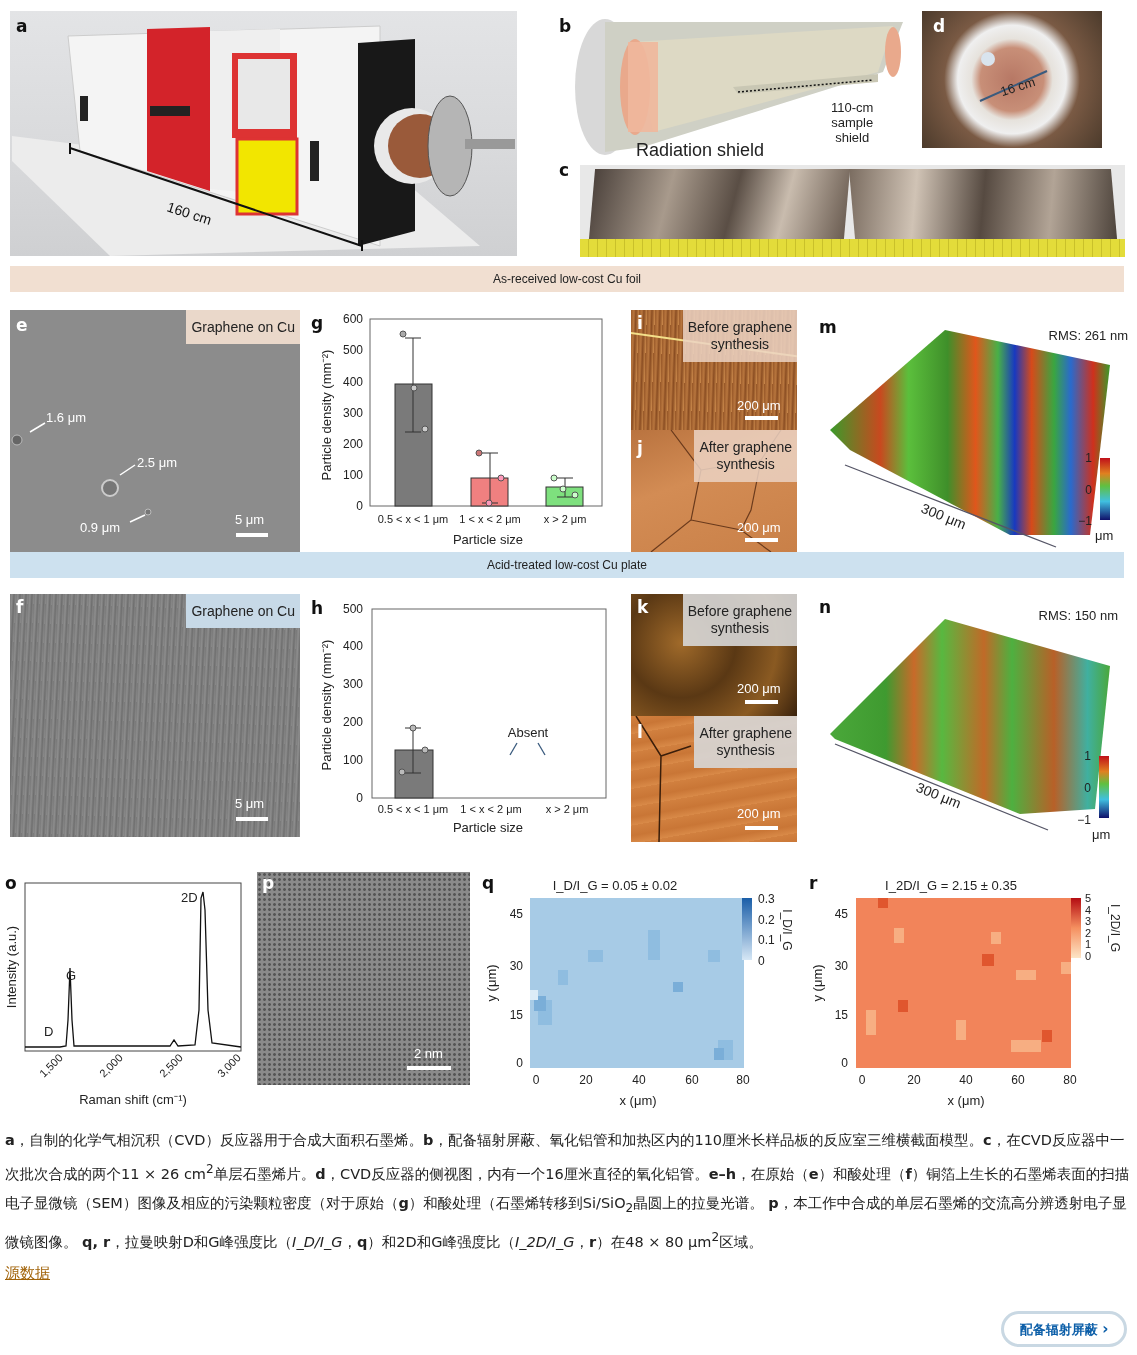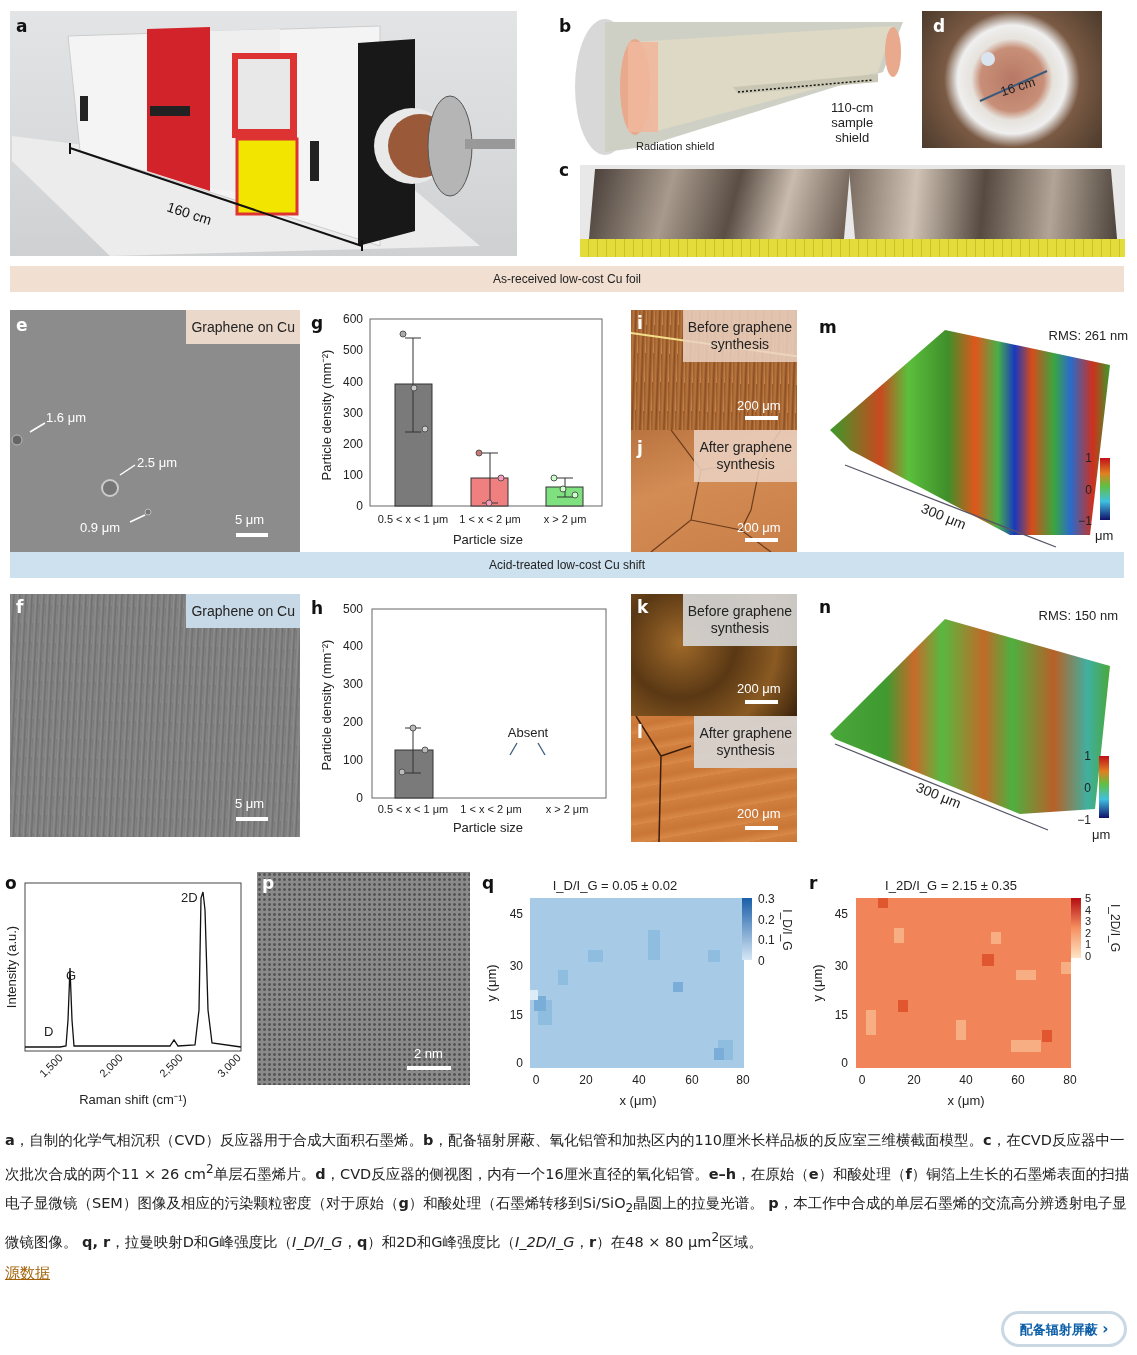--- a/index.html
+++ b/index.html
@@ -60,21 +60,21 @@
   </svg>
   <div class="abs small" style="left:174px;top:96px;font-size:13px;line-height:15px;text-align:right;margin-top:48px;">
     <div>Alumina</div>
     <div style="padding-left:0;">tube</div>
   </div>
   <div class="abs small" style="left:258px;top:88px;font-size:13px;line-height:15px;text-align:center;">
     <div>110-cm</div>
     <div>sample</div>
     <div>shield</div>
   </div>
-  <div class="abs" style="left:63px;top:128px;font-size:11px;">Radiation shield</div>
+  <div class="abs" style="left:63px;top:128px;font-size:18px;">Radiation shield</div>
 </div>
 <div class="plabel" style="left:559px;top:16px;">b</div>
 
 <div class="photo" style="left:922px;top:11px;width:180px;height:137px;background:radial-gradient(circle at 50% 50%,#b77865 0%,#c88f78 28%,#e6e2dc 36%,#efefef 48%,#7a5a44 60%,#4b3a2b 100%);">
   <svg width="180" height="137" style="position:absolute;left:0;top:0;">
     <line x1="58" y1="90" x2="125" y2="60" stroke="#3a5b7e" stroke-width="2"></line>
     <circle cx="66" cy="48" r="7" fill="#d9e4ee"></circle>
   </svg>
   <div class="abs" style="left:78px;top:68px;font-size:13px;transform:rotate(-18deg);color:#222;">16 cm</div>
 </div>
@@ -203,21 +203,21 @@
     <rect x="280" y="148" width="10" height="62" fill="url(#cbar)"></rect>
     <text x="272" y="152" text-anchor="end" class="axis-text">1</text>
     <text x="272" y="184" text-anchor="end" class="axis-text">0</text>
     <text x="272" y="215" text-anchor="end" class="axis-text">−1</text>
     <text x="275" y="230" class="axis-text" style="font-size:13px">μm</text>
   </svg>
   <div class="abs" style="right:2px;top:18px;font-size:13px;">RMS: 261 nm</div>
 </div>
 <div class="plabel" style="left:819px;top:317px;">m</div>
 
-<div class="banner" style="top:552px;background:#cde1ef;">Acid-treated low-cost Cu shift</div>
+<div class="banner" style="top:552px;background:#cde1ef;">Acid-treated low-cost Cu plate</div>
 
 <div class="photo" style="left:10px;top:594px;width:290px;height:243px;background:repeating-linear-gradient(93deg,#7a7a7a 0px,#8d8d8d 2px,#6f6f6f 4px,#888 6px);">
   <div class="tag" style="right:0;top:0;background:#c7d9e7;">Graphene on Cu</div>
   <div class="sbtext" style="left:225px;top:202px;">5 μm</div>
   <div class="scalebar" style="left:226px;top:223px;width:32px;"></div>
 </div>
 <div class="plabel white" style="left:16px;top:597px;">f</div>
 
 <div class="abs" style="left:305px;top:595px;width:310px;height:242px;">
   <svg width="310" height="242">

